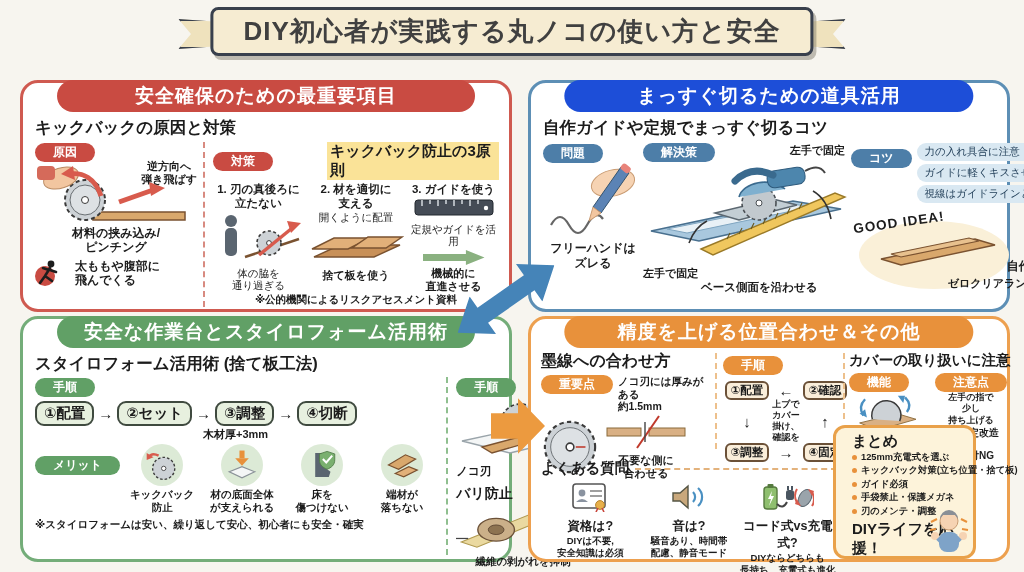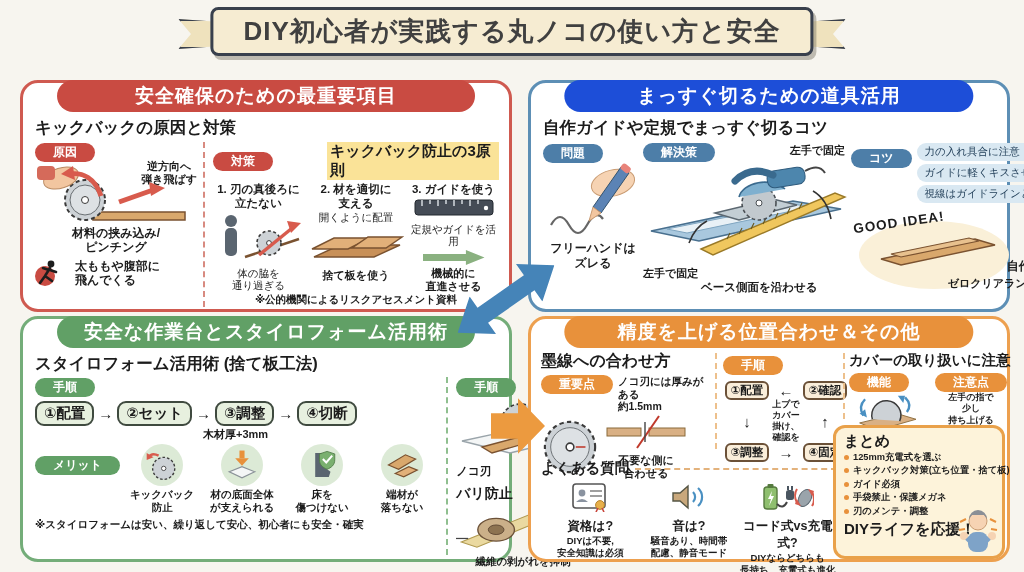--- a/index.html
+++ b/index.html
@@ -118,21 +118,21 @@
   .warning-row { display:flex; gap:3px; align-items:center; margin-top:1px; }
   .warning-row .txt { font-size:10px; font-weight:bold; line-height:1.15; }
   .faq-block { left:10px; top:140px; width:296px; }
   .faq-head { display:flex; align-items:center; gap:6px; }
   .faq-title { font-size:14.5px; font-weight:bold; white-space:nowrap; }
   .faq-dash { flex:1; border-top:2px dashed #e3b27c; }
   .faq-items { display:flex; margin-top:4px; }
   .faq-item { flex:1; text-align:center; }
   .faq-q { font-size:12.5px; font-weight:bold; margin-top:2px; }
   .faq-a { font-size:9.5px; font-weight:bold; line-height:1.25; }
-  .summary-box { left:302px; top:106px; width:172px; height:134px; background:#fdf3da; border:3px solid #e9a14a; border-radius:12px; padding:4px 8px; }
+  .summary-box { left:302px; top:106px; width:143px; height:134px; background:#fdf3da; border:3px solid #e9a14a; border-radius:12px; padding:4px 16px; }
   .summary-title { font-size:15px; font-weight:bold; }
   .sum-item { font-size:9.3px; font-weight:bold; padding-left:9px; position:relative; line-height:1.45; white-space:nowrap; }
   .sum-item::before { content:""; position:absolute; left:0; top:4px; width:5px; height:5px; border-radius:50%; background:#e8913b; }
   .summary-footer { font-size:15px; font-weight:bold; margin-top:2px; }
   .cheer { position:absolute; right:2px; bottom:2px; }
 
   
   .arrow-blue { position:absolute; left:447px; top:276px; width:118px; height:46px; background:#4584b8;
      clip-path:polygon(0 50%,26% 0,26% 30%,74% 30%,74% 0,100% 50%,74% 100%,74% 70%,26% 70%,26% 100%);
      transform:rotate(-35deg); z-index:5; }

